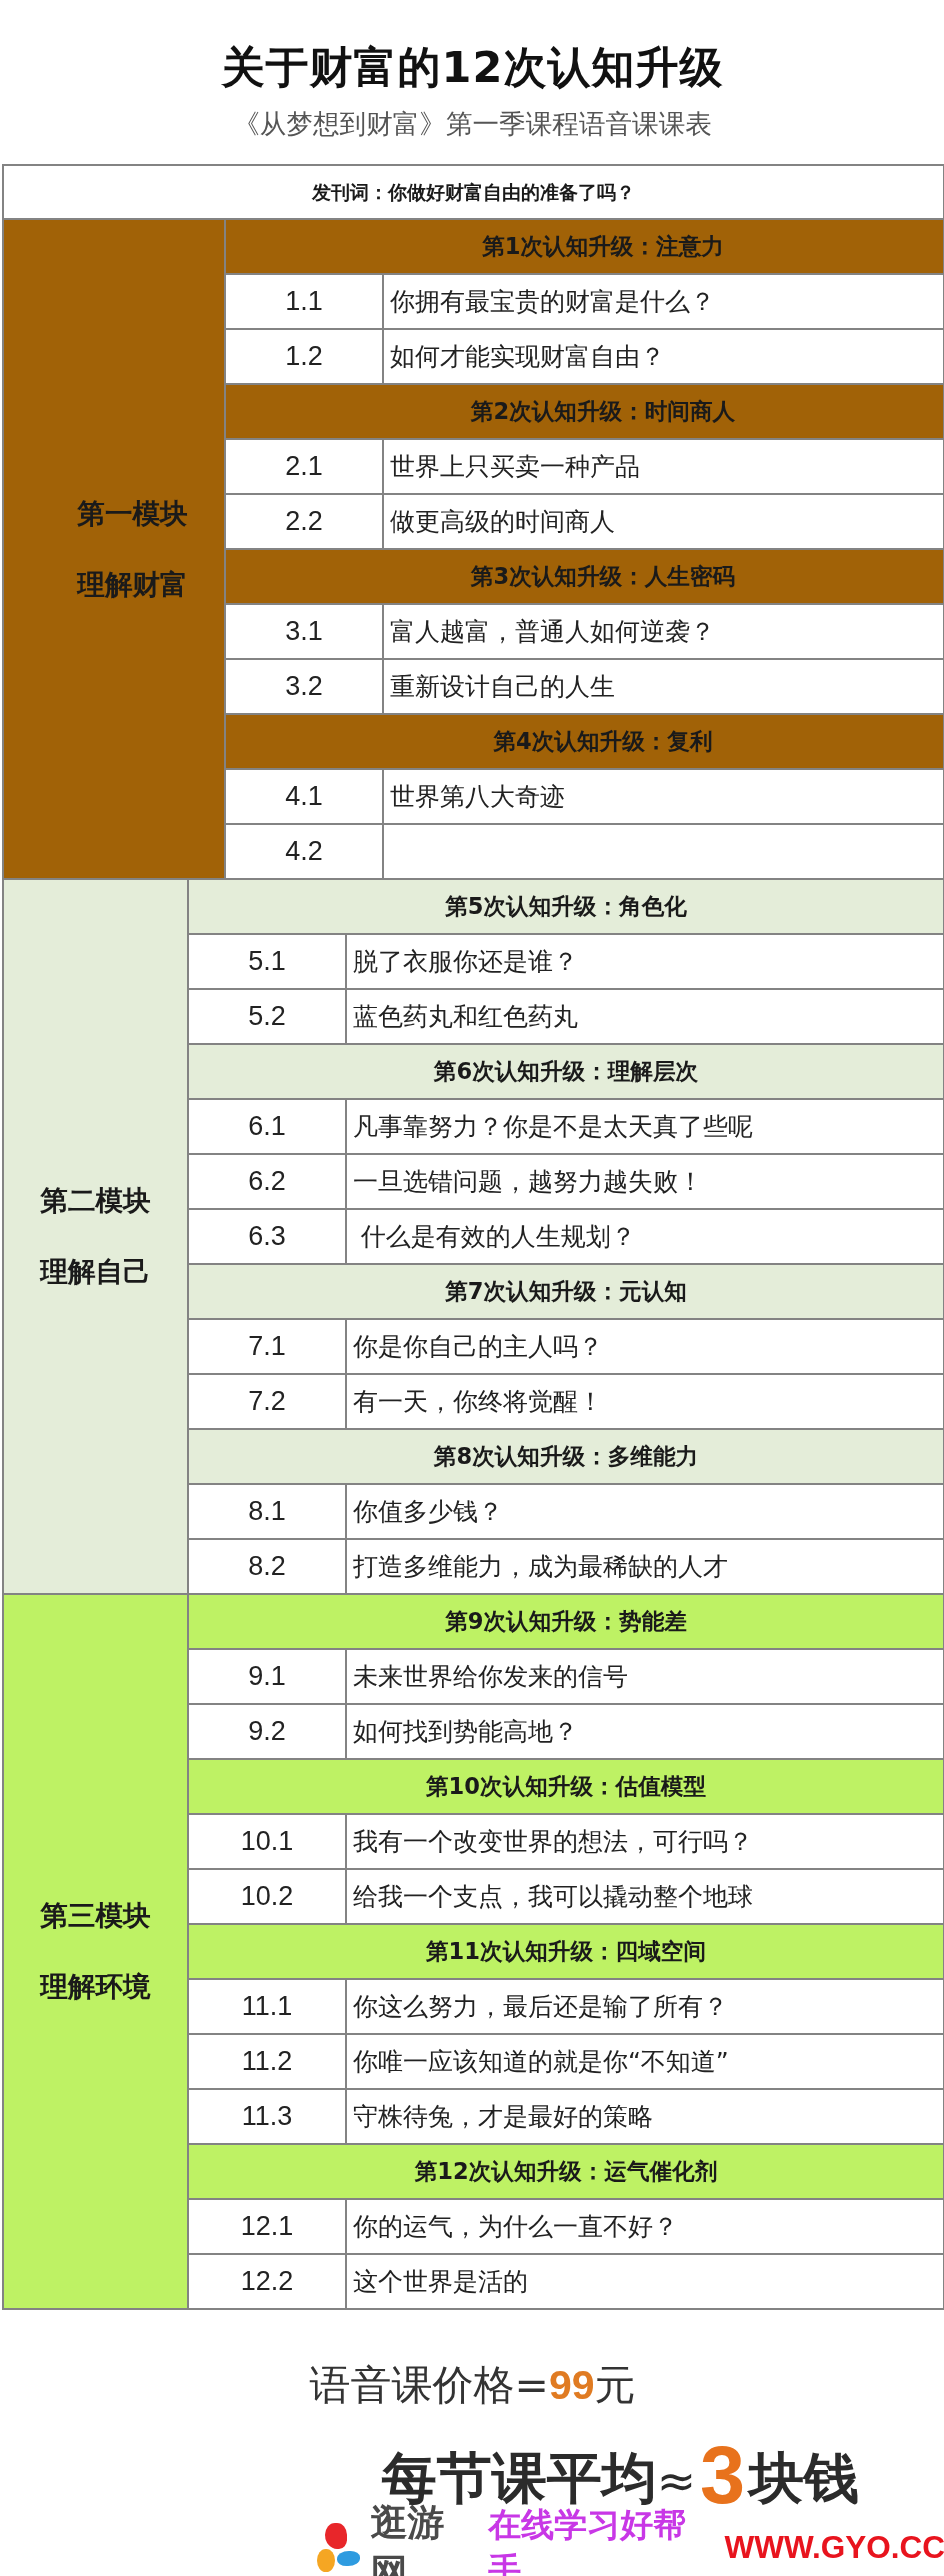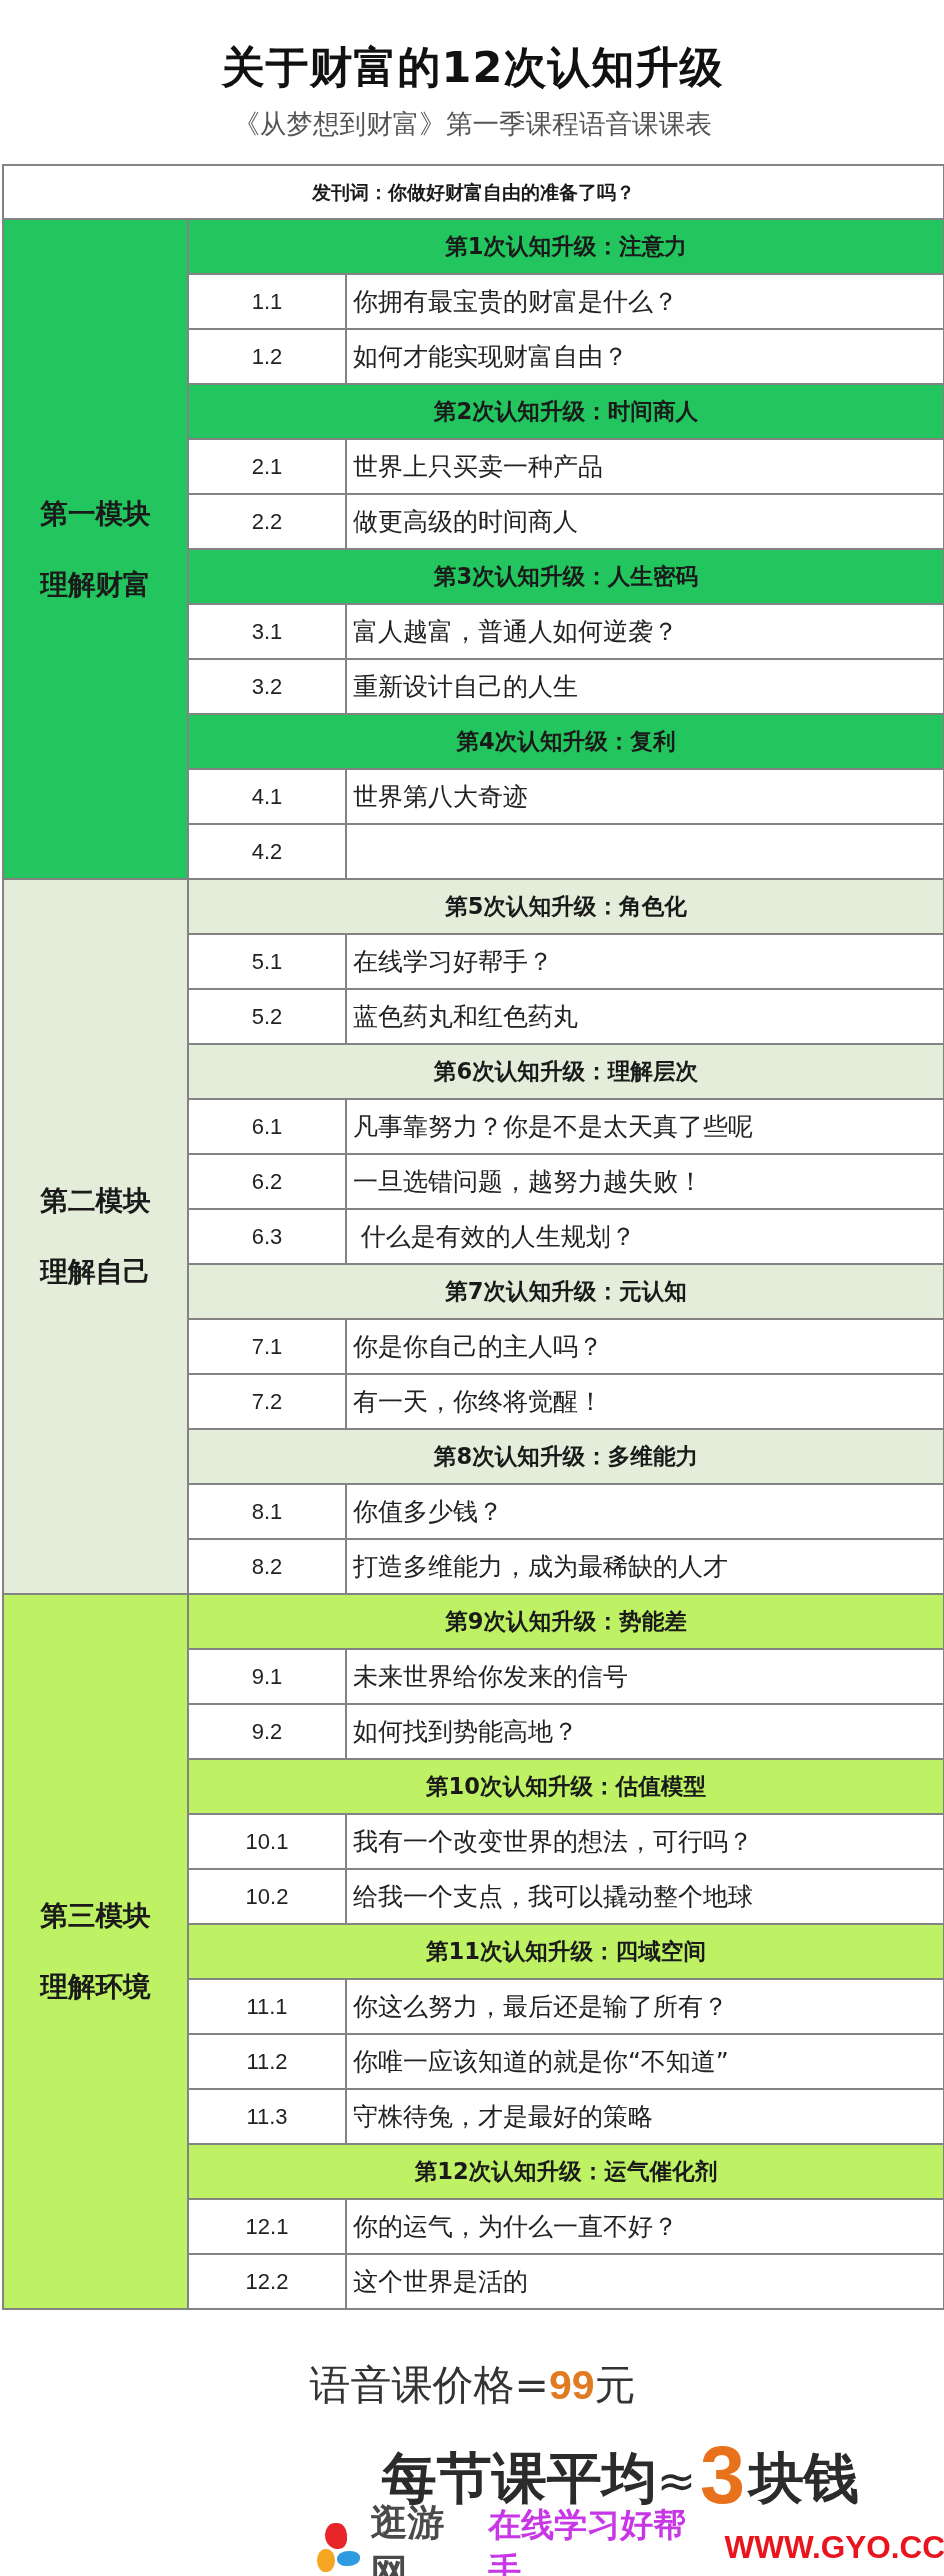--- a/index.html
+++ b/index.html
@@ -18,23 +18,23 @@
   .mod-label { width: 183px; border-right: 2px solid #838383; display: flex; flex-direction: column;
                justify-content: center; align-items: center; font-size: 27.6px; font-weight: bold; }
   .mod-label span { display: block; line-height: 1; }
   .mod-label span + span { margin-top: 43px; }
   .mod-body { flex: 1; }
   .sec-head { height: 53px; line-height: 53px; text-align: center; font-size: 22.6px; font-weight: bold;
               border-bottom: 2px solid #838383; }
   .row { display: flex; height: 53px; border-bottom: 2px solid #838383; background: #fff; }
   .mod-body > .row:last-child { border-bottom: none; }
   .num { width: 156px; border-right: 2px solid #838383; text-align: center; line-height: 53px;
-         font-size: 22px; color: #222; font-family: "Liberation Sans", sans-serif; }
+         font-size: 27px; color: #222; font-family: "Liberation Sans", sans-serif; }
   .txt { flex: 1; line-height: 53px; padding-left: 5.9px; font-size: 25px; color: #222; }
-  .m1 .mod-label, .m1 .sec-head { background: #22c55e; }
+  .m1 .mod-label, .m1 .sec-head { background: #a16207; padding-left: 37px; }
   .m2 .mod-label, .m2 .sec-head { background: #e4edd9; }
   .m3 .mod-label, .m3 .sec-head { background: #bef264; }
   .price1 { position: absolute; left: 0; width: 945px; top: 2358px; text-align: center;
             font-size: 41px; color: #333; }
   .price1 .hl { color: #e07b22; font-weight: bold; font-family: "Liberation Sans", sans-serif; }
   .price2 { position: absolute; left: 0; width: 859px; top: 2429px; text-align: right;
             font-size: 55px; font-weight: bold; color: #2b2b2b; }
   .price2 .big { color: #e8721c; font-size: 81px; font-family: "Liberation Sans", sans-serif;
                  vertical-align: -5.9px; margin: 0 3.9px; }
   .price2 .approx { font-weight: normal; font-size: 47px; }
@@ -106,21 +106,21 @@
       </div>
       <div class="module m2">
         <div class="mod-label">
           <span>第二模块</span>
           <span>理解自己</span>
         </div>
         <div class="mod-body">
           <div class="sec-head">第5次认知升级：角色化</div>
           <div class="row">
             <div class="num">5.1</div>
-            <div class="txt" style="white-space: pre;">在线学习好帮手？</div>
+            <div class="txt" style="white-space: pre;">脱了衣服你还是谁？</div>
           </div>
           <div class="row">
             <div class="num">5.2</div>
             <div class="txt" style="white-space: pre;">蓝色药丸和红色药丸</div>
           </div>
           <div class="sec-head">第6次认知升级：理解层次</div>
           <div class="row">
             <div class="num">6.1</div>
             <div class="txt" style="white-space: pre;">凡事靠努力？你是不是太天真了些呢</div>
           </div>

